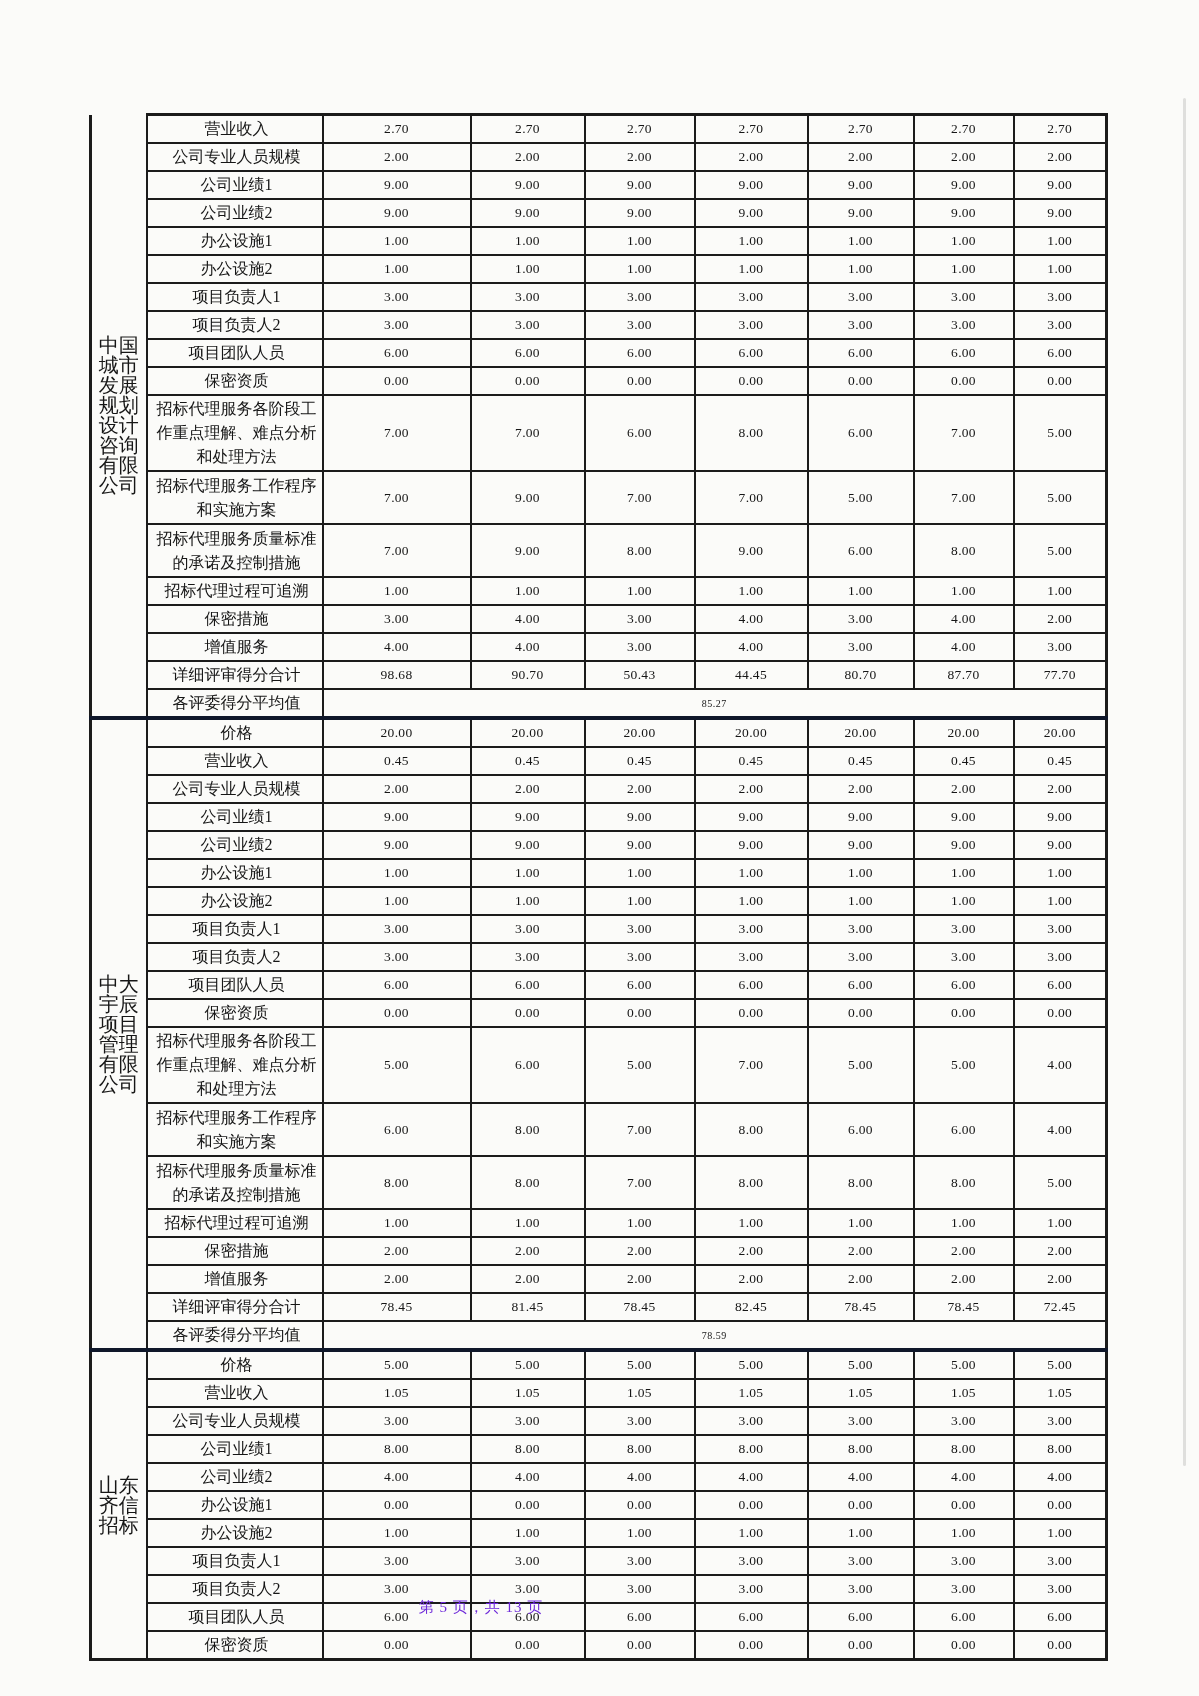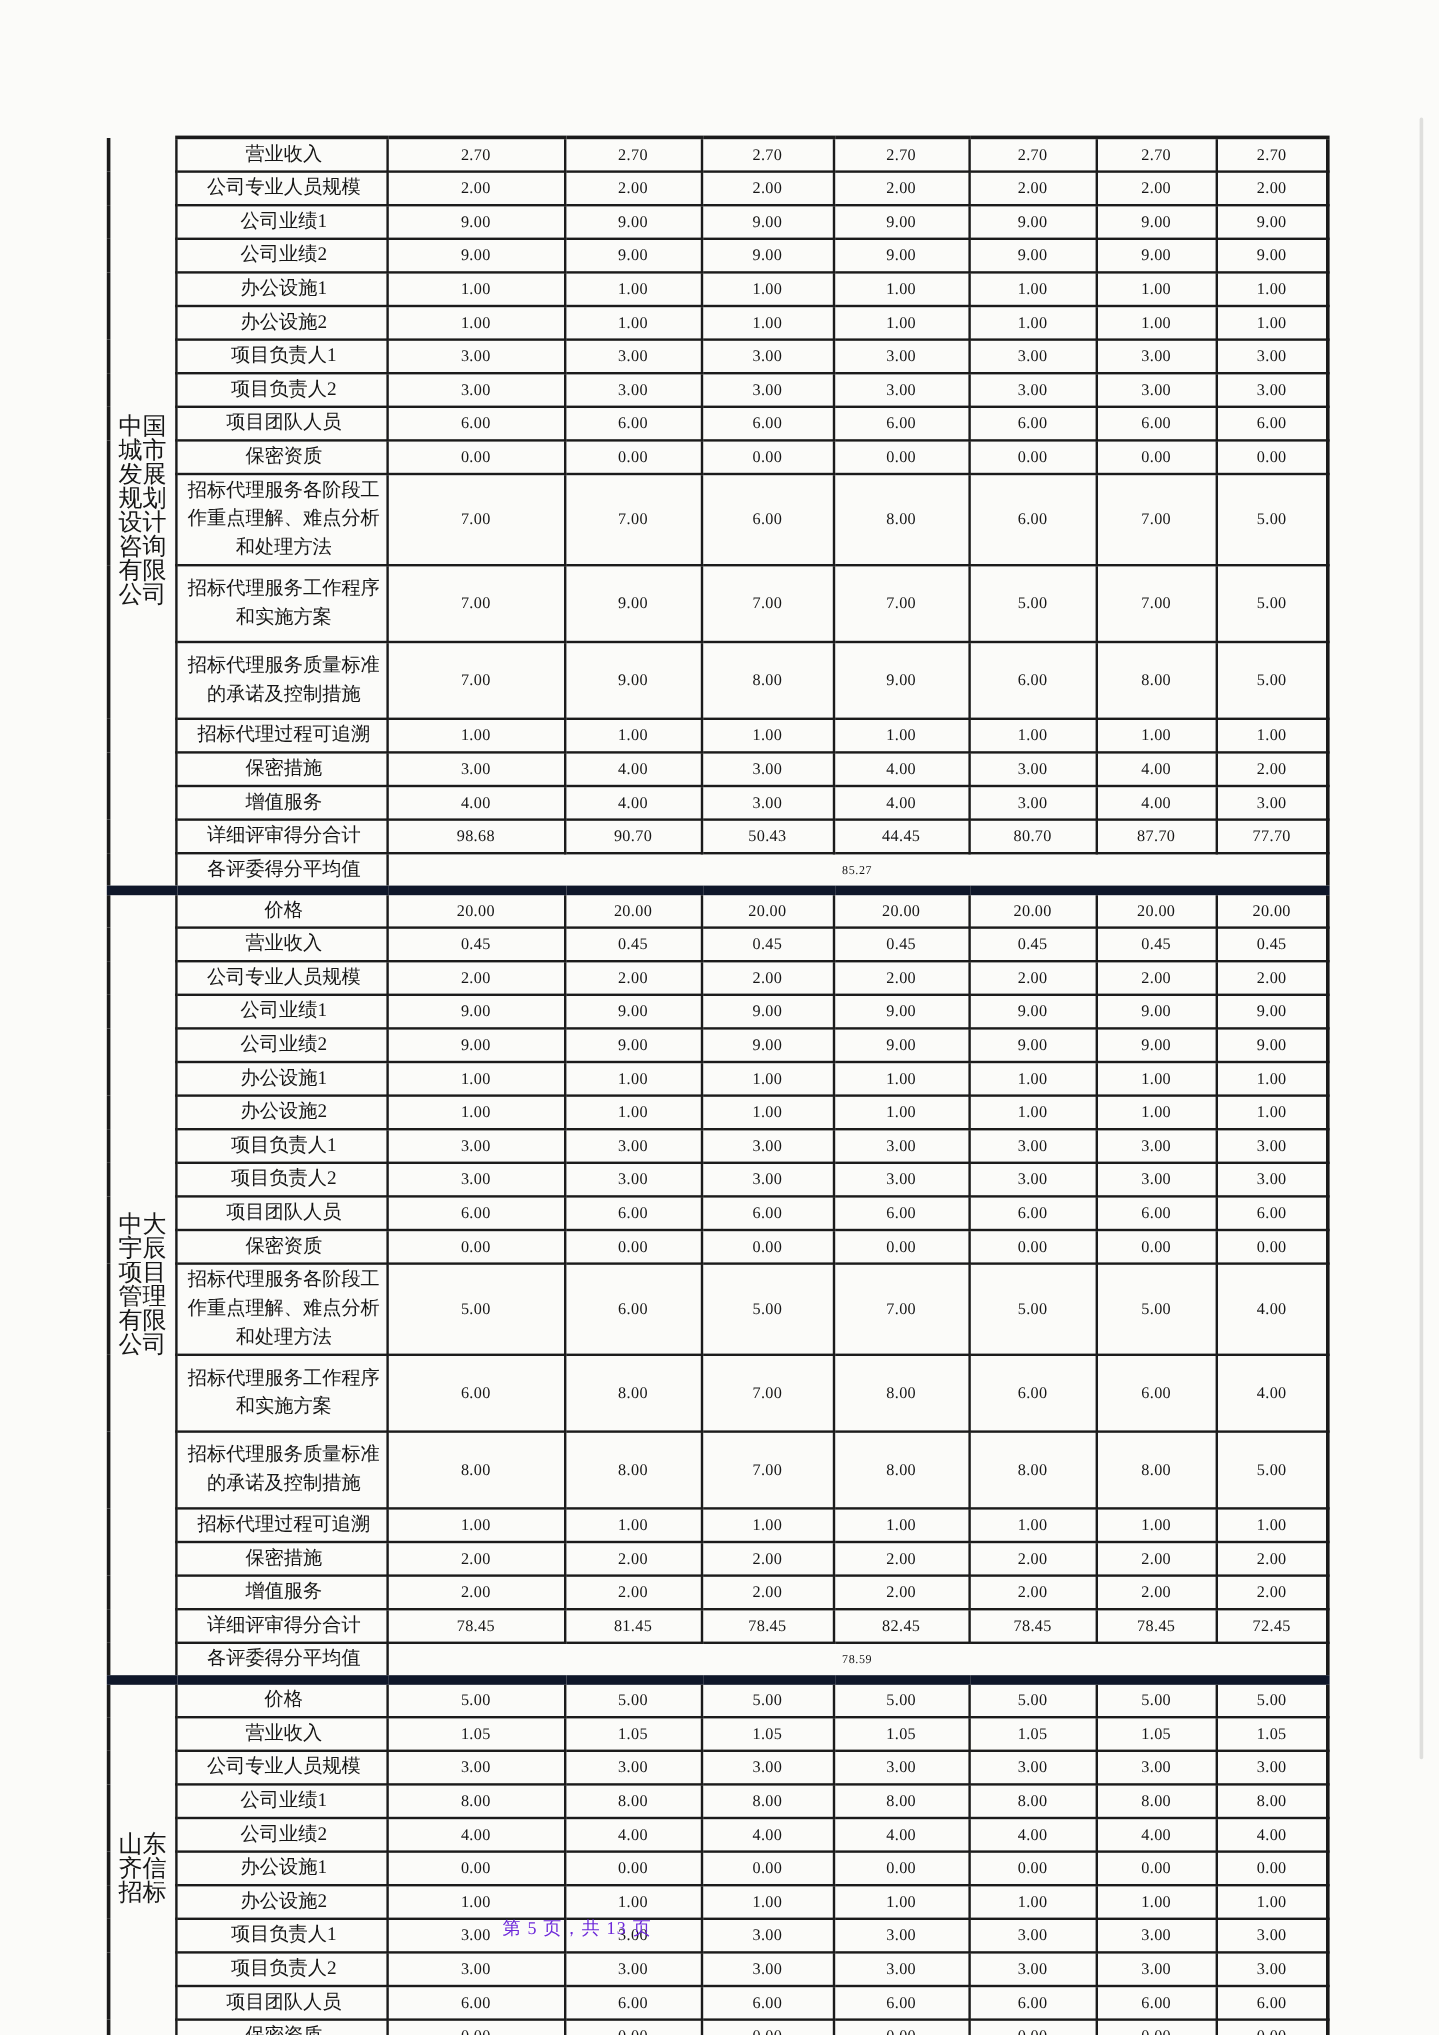--- a/index.html
+++ b/index.html
@@ -20,42 +20,42 @@
     border-top:none;
   }
   table.eval td{
     border:2px solid #1b1b1b;
     vertical-align:middle;
     overflow:hidden;
     background:transparent;
   }
   tr.first-row td{border-top:3px solid #1b1b1b;}
   tr.first-row td.company{border-top:none;}
-  tr.sec-start td{border-top:8px solid #0f172a;}
+  tr.sec-start td{border-top:4px solid #0f172a;}
 
   td.company{
     text-align:center;
     font-size:20px;line-height:20px;
     padding:0;
   }
   td.crit{
     font-size:16px;line-height:24px;
     padding:1px 3px 1px 7px;
     text-align:center;
     word-break:break-all;
   }
   td.val{
     text-align:center;
     font-size:13.5px;
     letter-spacing:.3px;
   }
   td.avgval{font-size:10px;letter-spacing:.5px;}
 
   tr.r1{height:26px;}
-  tr.r2{height:64px;}
+  tr.r2{height:53px;}
   tr.r3{height:74px;padding-left:20px;}
 
   .footer{
     position:absolute;top:1598px;left:0;width:962px;
     text-align:center;
     font-size:15px;letter-spacing:1px;
     color:#6d28d9;
   }
   .scan-line-right{
     position:absolute;left:1183px;top:98px;width:3px;height:1368px;

